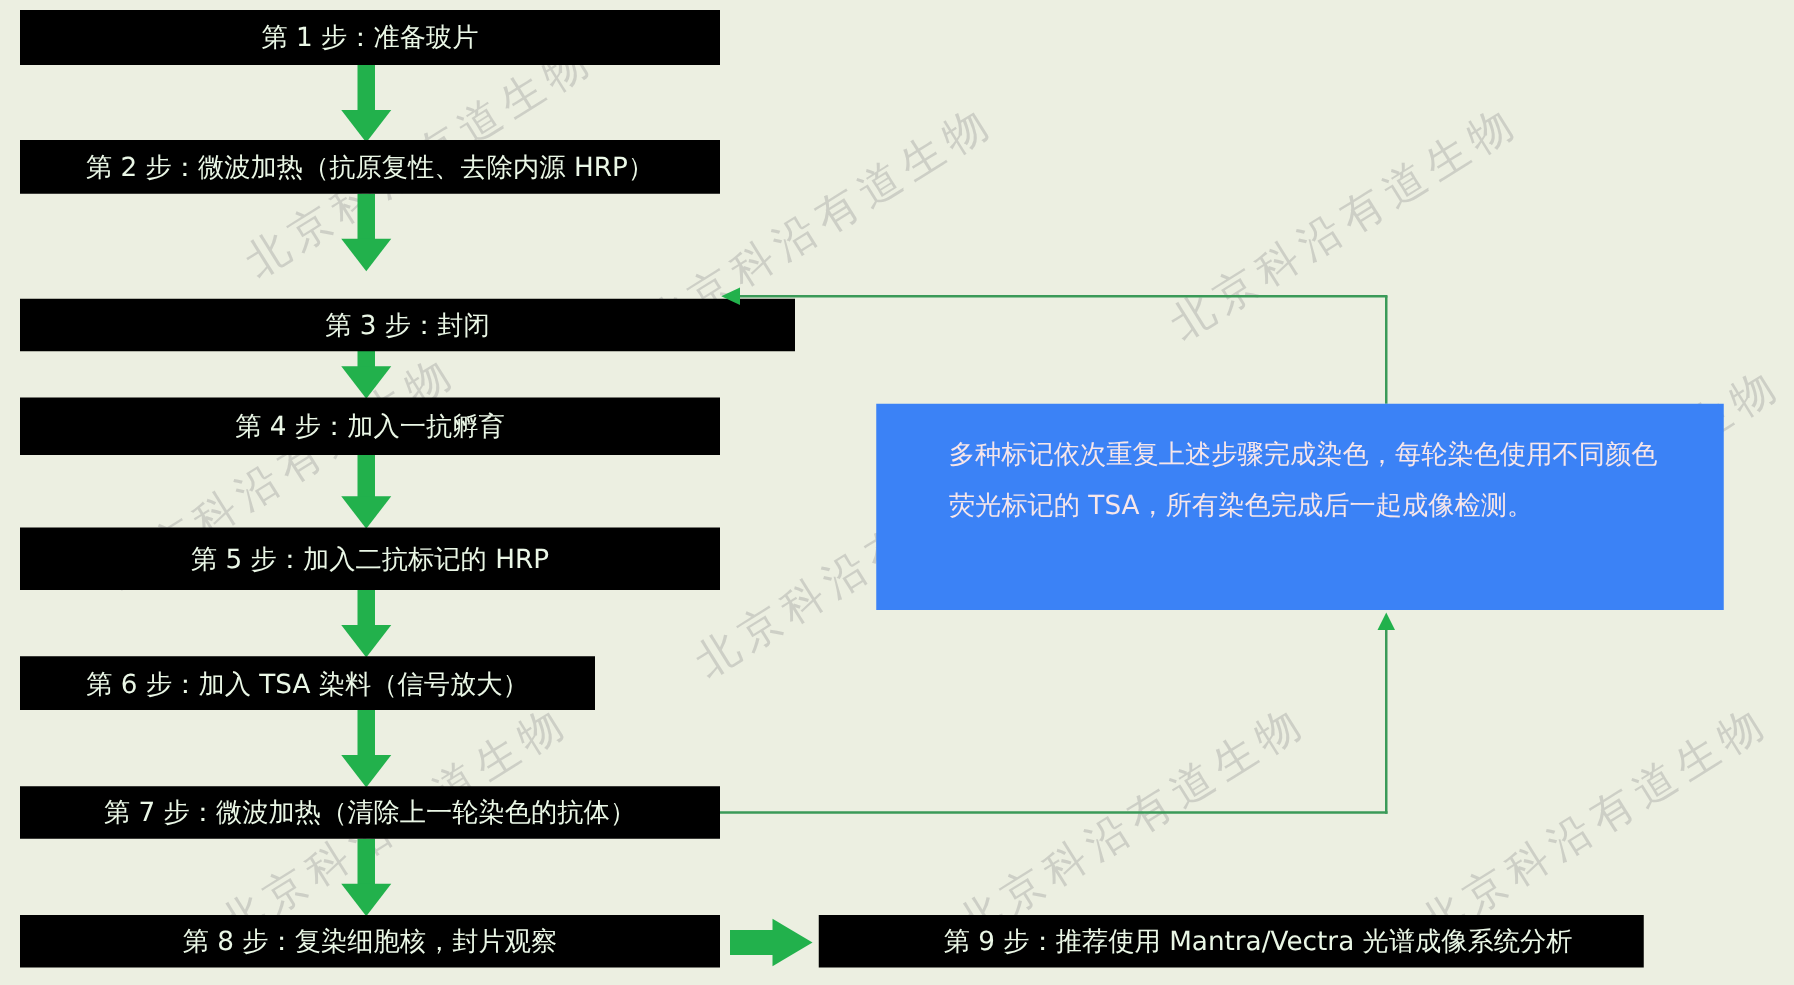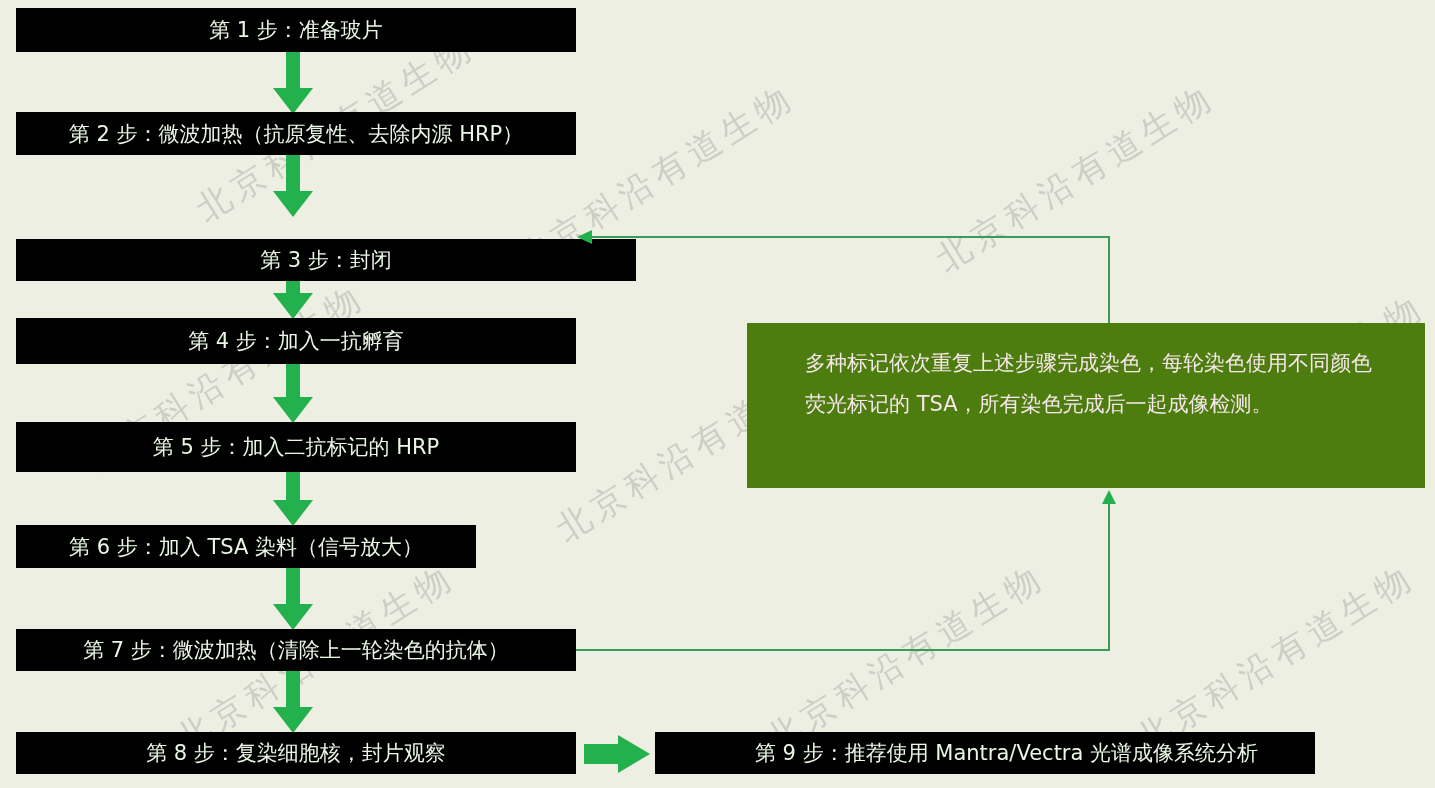--- a/index.html
+++ b/index.html
@@ -1,20 +1,20 @@
 <!DOCTYPE html>
 <html><head>
 <meta charset="utf-8">
 <style>
   html,body{margin:0;padding:0;}
   body{width:1435px;height:788px;background:#ecefe1;position:relative;overflow:hidden;font-family:"DejaVu Sans",sans-serif;}
   .step{position:absolute;background:#000000;color:#eaf7e6;display:flex;align-items:center;justify-content:center;font-size:21px;white-space:nowrap;}
   .vstem{position:absolute;background:#22b14c;width:14px;}
   .vhead{position:absolute;width:0;height:0;border-left:20px solid transparent;border-right:20px solid transparent;border-top:26px solid #22b14c;}
-  .note{position:absolute;left:747px;top:323px;width:678px;height:165px;background:#4d7c0f;color:#f7e6ea;font-size:21px;line-height:41px;box-sizing:border-box;padding:20px 50px 0 58px;}
+  .note{position:absolute;left:701px;top:323px;width:678px;height:165px;background:#3b82f6;color:#f7e6ea;font-size:21px;line-height:41px;box-sizing:border-box;padding:20px 50px 0 58px;}
   .line{position:absolute;background:#3a9a58;}
   .wm{position:absolute;color:rgba(150,150,150,0.35);font-size:34px;letter-spacing:6px;transform:rotate(-32deg);transform-origin:left center;white-space:nowrap;pointer-events:none;}
 </style>
 </head>
 <body>
 
 <div class="wm" style="left:200px;top:190px;">北京科沿有道生物</div>
 <div class="wm" style="left:520px;top:240px;">北京科沿有道生物</div>
 <div class="wm" style="left:940px;top:240px;">北京科沿有道生物</div>
 <div class="wm" style="left:90px;top:440px;">北京科沿有道生物</div>

